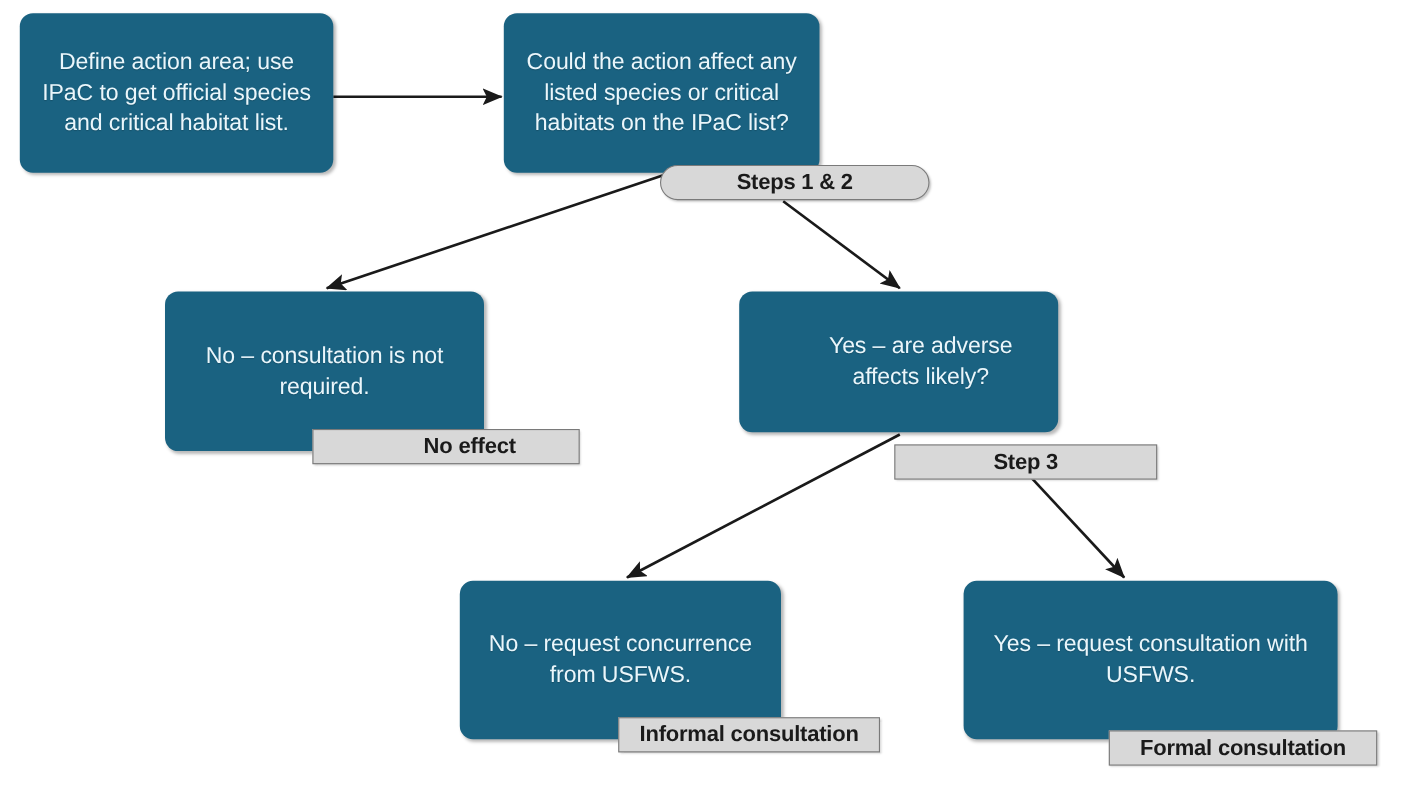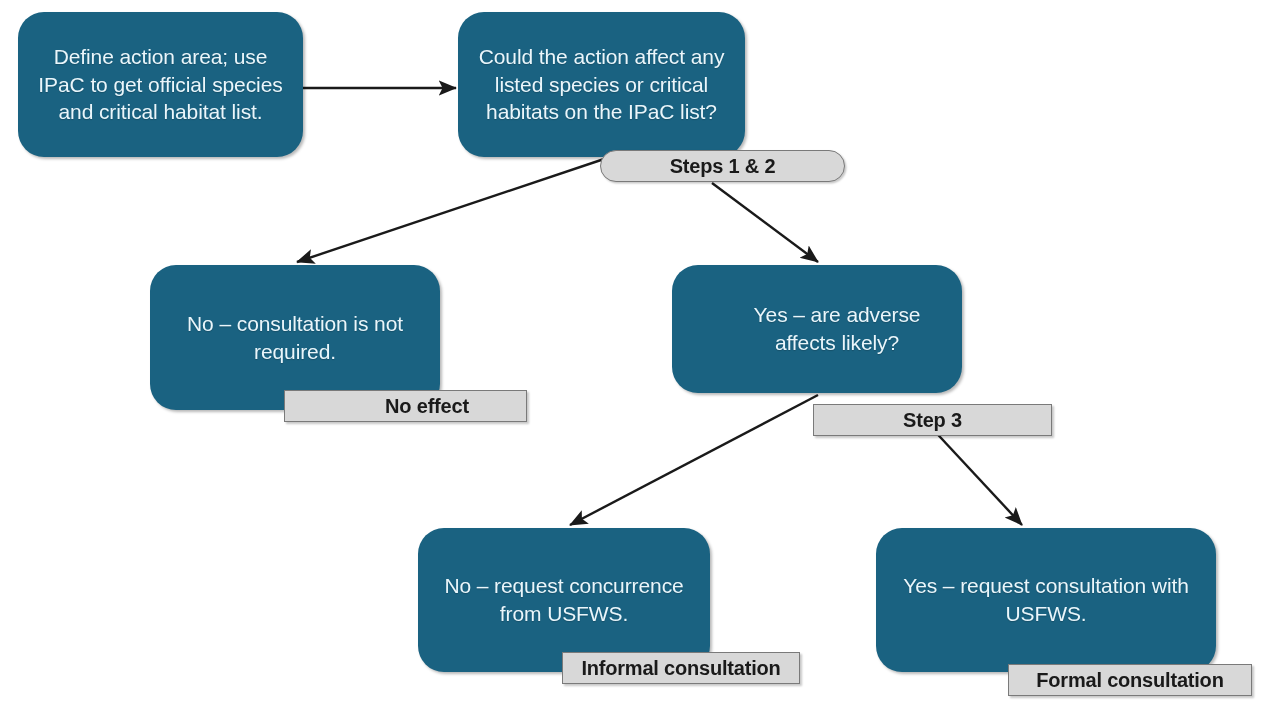--- a/index.html
+++ b/index.html
@@ -21,21 +21,21 @@
     position: absolute;
     left: 0;
     top: 0;
     width: 1280px;
     height: 720px;
     pointer-events: none;
   }
   .node {
     position: absolute;
     background: #1A6281;
-    border-radius: 26px;
+    border-radius: 12px;
     box-sizing: border-box;
     display: flex;
     align-items: center;
     justify-content: center;
     box-shadow: 2px 2px 3px rgba(0,0,0,0.28);
     z-index: 2;
   }
   .node-text {
     color: #eaf6fb;
     text-align: center;

